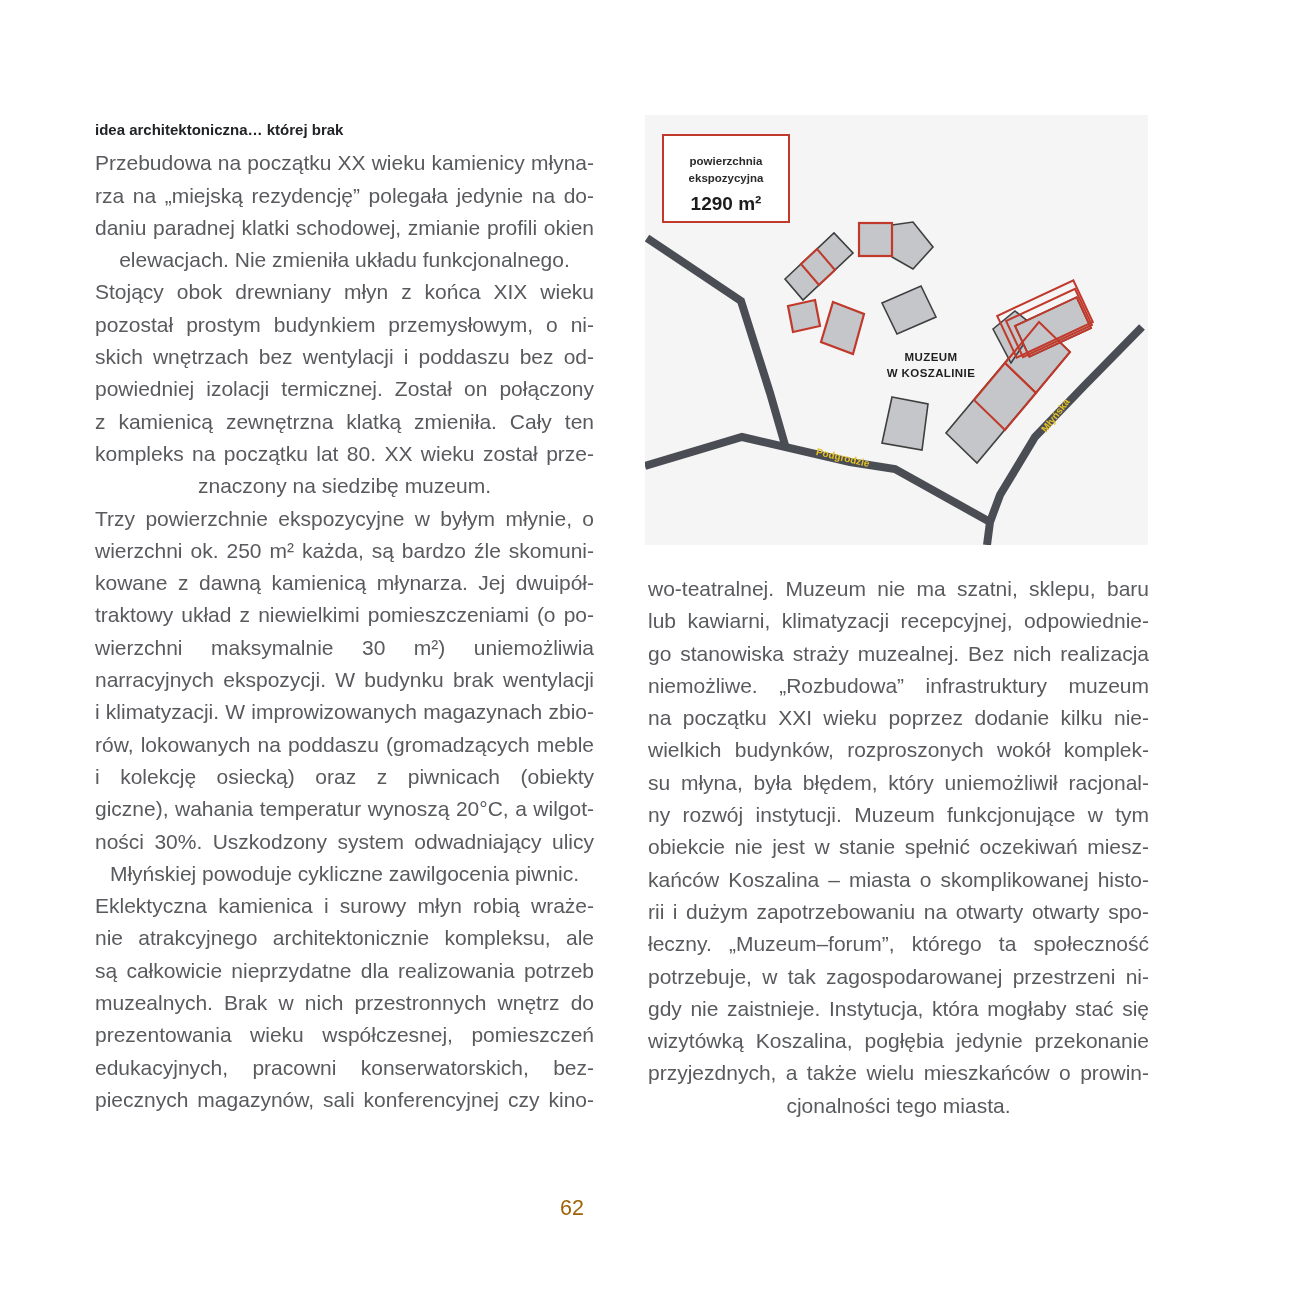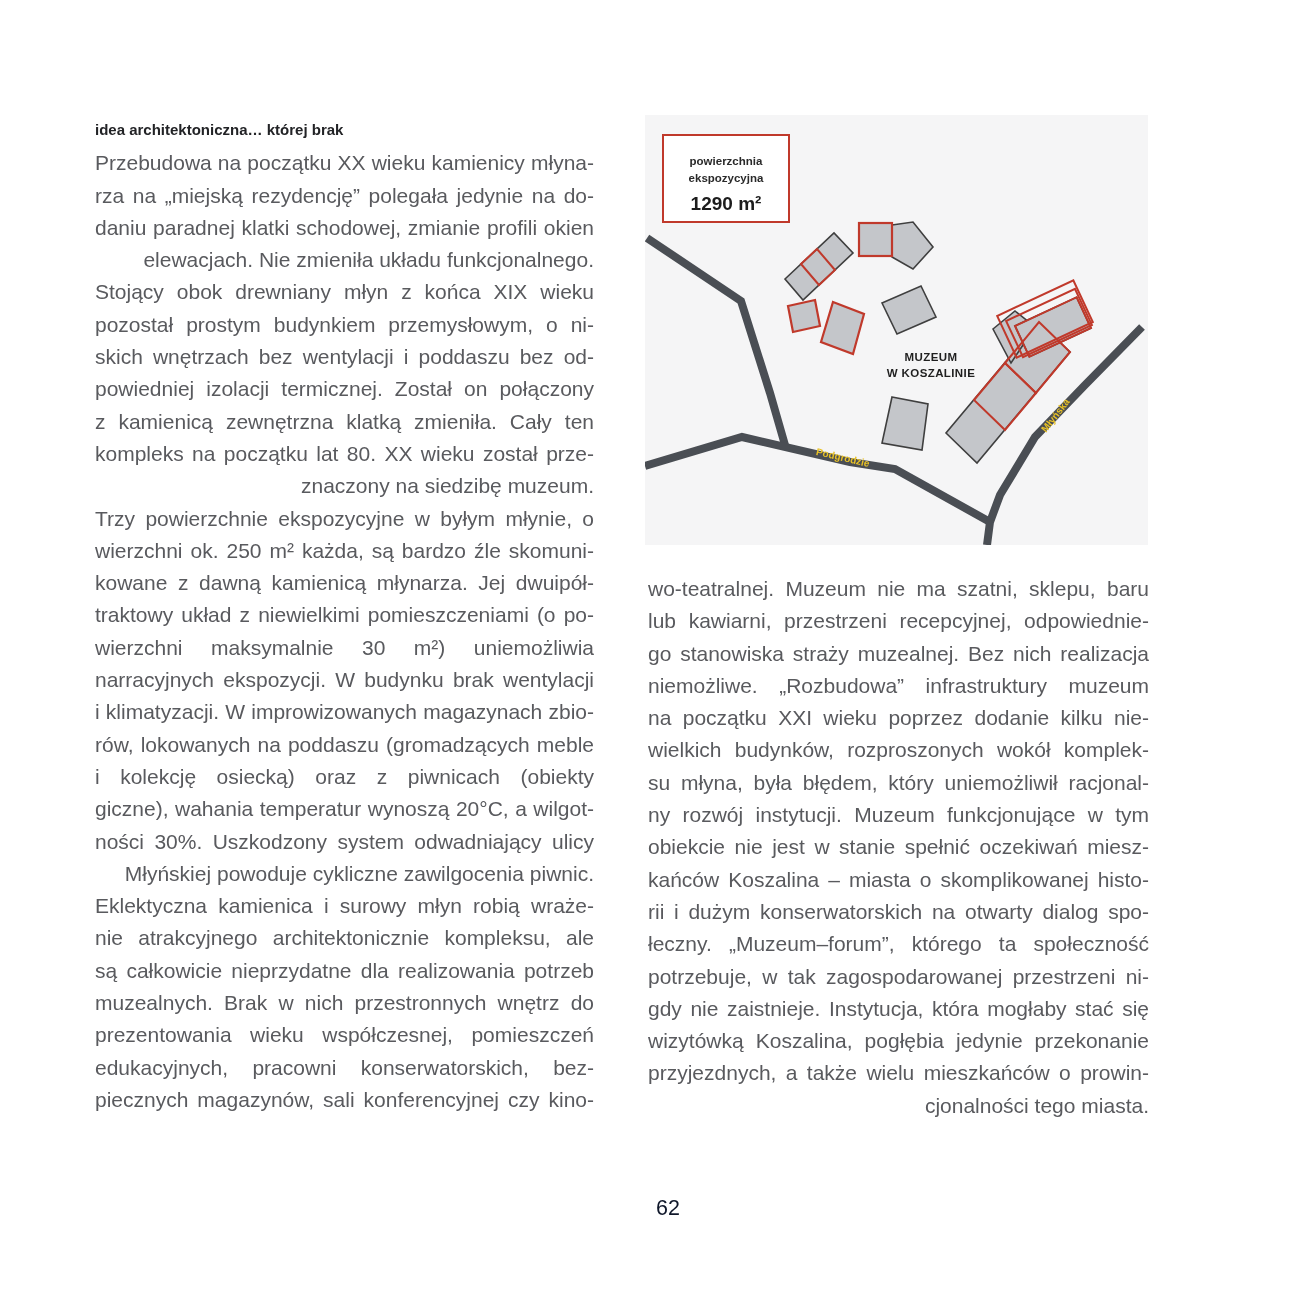--- a/index.html
+++ b/index.html
@@ -19,26 +19,26 @@
     height:32.3px; line-height:30px;
     font-size:15px; font-weight:bold; color:#222326;
   }
   .line {
     height:32.3px; line-height:32.3px;
     font-size:21px; color:#595a5e;
     text-align:justify; overflow:hidden;
     white-space:normal;
   }
   .line::after { content:""; display:inline-block; width:100%; height:0; }
-  .line.last { text-align:right; }
+  .line.last { text-align:center; }
   .line.last::after { content:none; }
   #map-figure { position:absolute; left:645px; top:115px; width:503px; height:430px; }
   #page-num {
     position:absolute; left:560px; top:1196px; width:120px;
-    text-align:right; font-size:21.5px; color:#0f172a;
+    text-align:left; font-size:21.5px; color:#a16207;
   }
   
   .map-bg { fill:var(--c-mapbg); }
   .road { stroke:var(--c-road); stroke-width:8; fill:none; stroke-linejoin:miter; }
   .bld { fill:var(--c-bfill); stroke:var(--c-bstroke); stroke-width:1.6; }
   .bld-red { fill:var(--c-bfill); stroke:var(--c-red); stroke-width:2.2; }
   .red-outline { fill:none; stroke:var(--c-red); stroke-width:2; }
   .street-text { fill:var(--c-ylabel); font-size:10px; font-weight:bold; font-family:"Liberation Sans",sans-serif; }
   .map-label { fill:#1f1f1f; font-size:11.5px; font-weight:bold; letter-spacing:.4px; font-family:"Liberation Sans",sans-serif; }
   .legend-box { fill:#ffffff; stroke:var(--c-red); stroke-width:2; }
@@ -126,30 +126,30 @@
     <text class="map-label" x="286" y="246" text-anchor="middle">MUZEUM</text>
     <text class="map-label" x="286" y="262" text-anchor="middle">W KOSZALINIE</text>
     <text class="street-text" x="198" y="346" text-anchor="middle" transform="rotate(13 198 342)">Podgrodzie</text>
     <text class="street-text" x="410" y="304" text-anchor="middle" transform="rotate(-52 410 300)">Młyńska</text>
   </svg>
 </div>
 
 <div class="col" id="right-col">
   <div>
       <div class="line">wo-teatralnej. Muzeum nie ma szatni, sklepu, baru</div>
-      <div class="line">lub kawiarni, przestrzeni recepcyjnej, odpowiednie-</div>
+      <div class="line">lub kawiarni, klimatyzacji recepcyjnej, odpowiednie-</div>
       <div class="line">go stanowiska straży muzealnej. Bez nich realizacja</div>
       <div class="line">niemożliwe. „Rozbudowa” infrastruktury muzeum</div>
       <div class="line">na początku XXI wieku poprzez dodanie kilku nie-</div>
       <div class="line">wielkich budynków, rozproszonych wokół komplek-</div>
       <div class="line">su młyna, była błędem, który uniemożliwił racjonal-</div>
       <div class="line">ny rozwój instytucji. Muzeum funkcjonujące w tym</div>
       <div class="line">obiekcie nie jest w stanie spełnić oczekiwań miesz-</div>
       <div class="line">kańców Koszalina – miasta o skomplikowanej histo-</div>
-      <div class="line">rii i dużym konserwatorskich na otwarty dialog spo-</div>
+      <div class="line">rii i dużym zapotrzebowaniu na otwarty otwarty spo-</div>
       <div class="line">łeczny. „Muzeum–forum”, którego ta społeczność</div>
       <div class="line">potrzebuje, w tak zagospodarowanej przestrzeni ni-</div>
       <div class="line">gdy nie zaistnieje. Instytucja, która mogłaby stać się</div>
       <div class="line">wizytówką Koszalina, pogłębia jedynie przekonanie</div>
       <div class="line">przyjezdnych, a także wielu mieszkańców o prowin-</div>
       <div class="line last">cjonalności tego miasta.</div>
     </div>
 </div>
 
 <div id="page-num">62</div>

